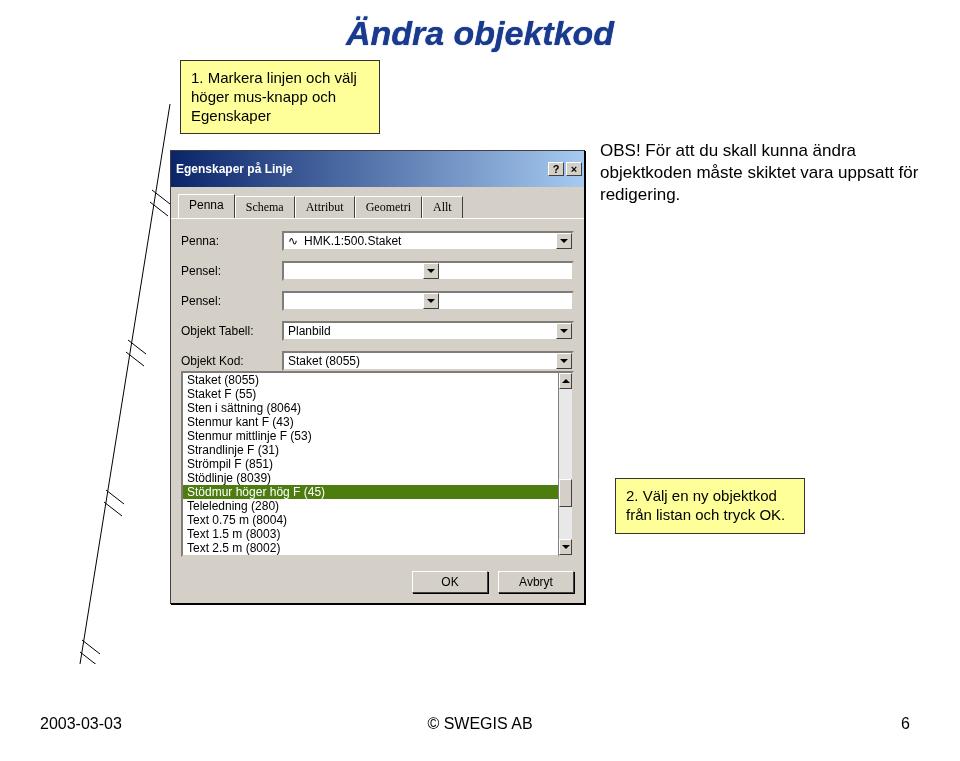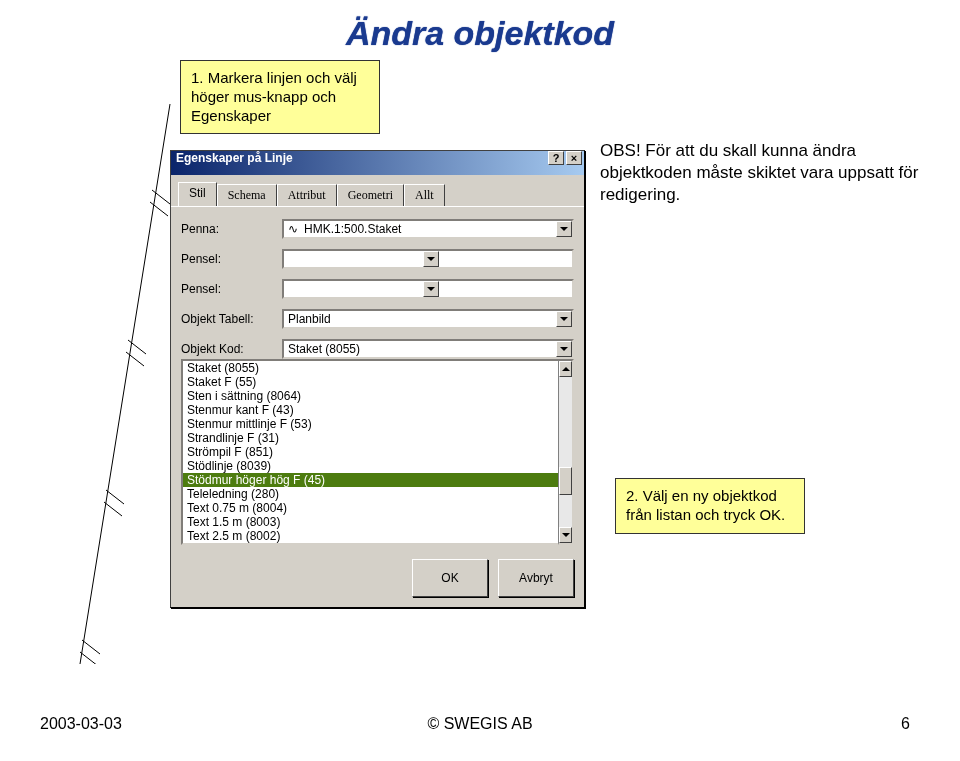--- a/index.html
+++ b/index.html
@@ -62,25 +62,25 @@
     top: 150px;
     width: 415px;
     background: #d4d0c8;
     border: 1px solid #404040;
     border-right-color: #000;
     border-bottom-color: #000;
     box-shadow: 1px 1px 0 #000;
     font-size: 12px;
   }
   .titlebar {
-    height: 24px;
+    height: 36px;
     background: linear-gradient(to right, #0a246a, #a6caf0);
     color: #fff;
     display: flex;
-    align-items: flex-start;
+    align-items: center;
     padding: 0 2px 0 5px;
     font-weight: bold;
     font-size: 12px;
   }
   .titlebar-text { flex: 1; }
   .titlebar-btns { display: flex; gap: 2px; }
   .tbtn {
     width: 16px;
     height: 14px;
     background: #d4d0c8;
@@ -212,21 +212,21 @@
   .sb-thumb{position:absolute;left:0;right:0;top:60%;height:28px;background:#d4d0c8;border:1px solid #fff;border-right-color:#404040;border-bottom-color:#404040;}
 
   .dialog-buttons {
     display: flex;
     justify-content: flex-end;
     gap: 10px;
     padding: 6px 10px 10px 10px;
   }
   .btn {
     width: 76px;
-    height: 38px;
+    height: 22px;
     background: #d4d0c8;
     border: 1px solid #fff;
     border-right-color: #404040;
     border-bottom-color: #404040;
     font-size: 12px;
     display: flex;
     align-items: center;
     justify-content: center;
     box-shadow: 1px 1px 0 #000;
   }
@@ -254,21 +254,21 @@
 
 <div class="dialog">
   <div class="titlebar">
     <span class="titlebar-text">Egenskaper på Linje</span>
     <div class="titlebar-btns">
       <div class="tbtn">?</div>
       <div class="tbtn">×</div>
     </div>
   </div>
   <div class="tabs">
-    <div class="tab active">Stil</div>
+    <div class="tab active">Penna</div>
     <div class="tab">Schema</div>
     <div class="tab">Attribut</div>
     <div class="tab">Geometri</div>
     <div class="tab">Allt</div>
   </div>
   <div class="dialog-body">
 
     <div class="field">
       <div class="field-label">Penna:</div>
       <div class="combo">

